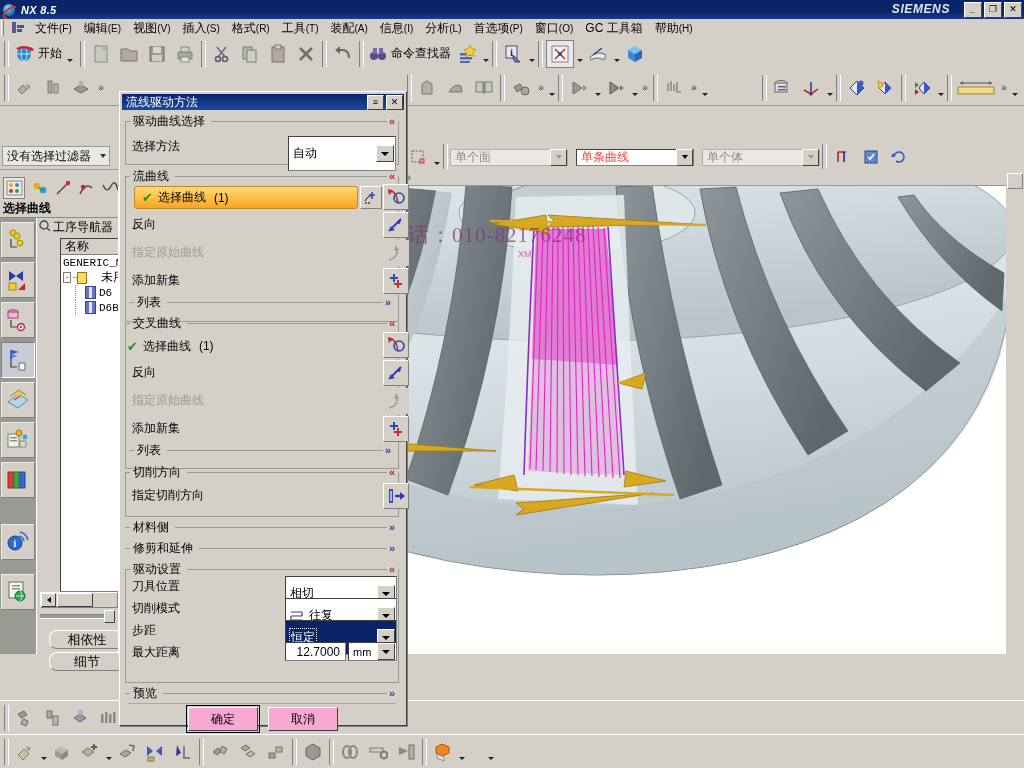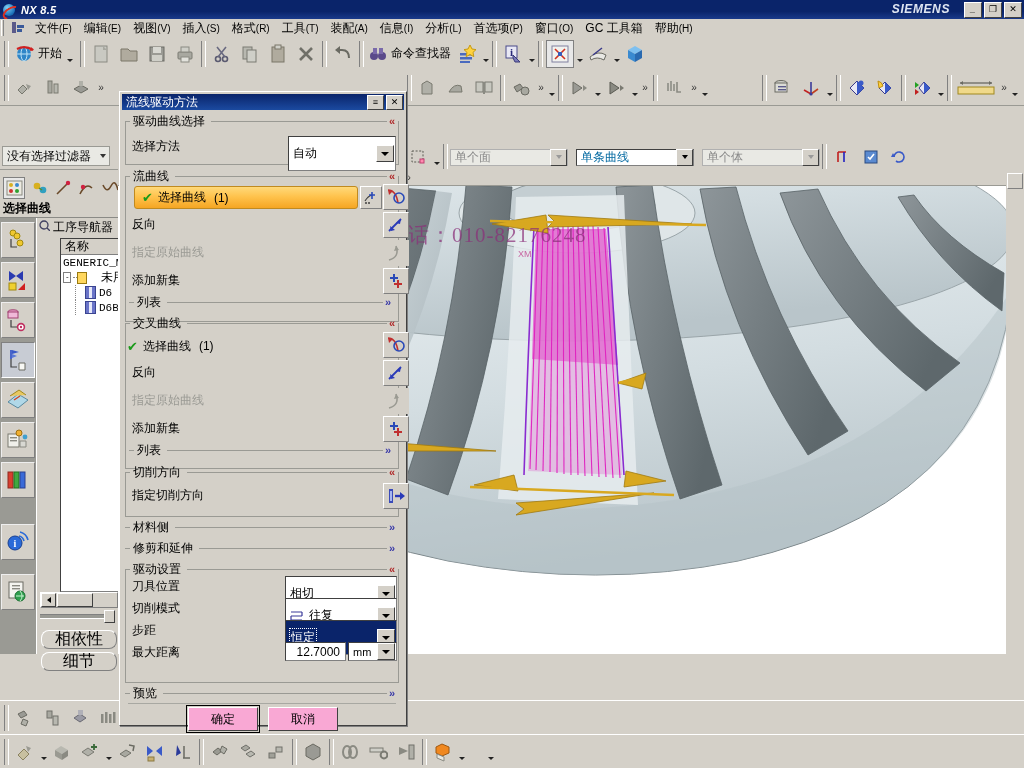--- a/index.html
+++ b/index.html
@@ -94,21 +94,21 @@
   .ic{width:20px;height:20px;position:relative;display:inline-block;}
 
   
   .selbar{
     position:absolute;left:0;top:145px;width:1024px;height:24px;
     background:#d4d0c8;border-bottom:1px solid #9a9a94;display:flex;align-items:center;
   }
   .combo{
     height:17px;background:#fff;border:1px solid #808080;
     border-top-color:#404040;border-left-color:#404040;
-    display:flex;align-items:center;font-size:12px;color:#0369a1;padding-left:4px;
+    display:flex;align-items:center;font-size:12px;color:#ef4444;padding-left:4px;
     box-sizing:border-box;
   }
   .combo.dim{background:#e9e9e4;color:#8a8a8a;border-color:#b0b0b0;}
   .combo .cb-arrow{
     margin-left:auto;width:15px;height:15px;background:#d4d0c8;
     border:1px solid #fff;border-right-color:#404040;border-bottom-color:#404040;
     display:flex;align-items:center;justify-content:center;
   }
   .combo .cb-arrow::after{content:"";border-left:3px solid transparent;border-right:3px solid transparent;border-top:4px solid #000;}
   .combo.dim .cb-arrow::after{border-top-color:#9a9a9a;}
@@ -183,23 +183,23 @@
   }
   .sbleft{width:13px;height:12px;background:#d4d0c8;border:1px solid #fff;border-right-color:#404040;border-bottom-color:#404040;display:flex;align-items:center;justify-content:center;}
   .sbleft::after{content:"";border-top:3px solid transparent;border-bottom:3px solid transparent;border-right:4px solid #000;}
   .sbthumb{width:34px;height:12px;background:#d4d0c8;border:1px solid #fff;border-right-color:#404040;border-bottom-color:#404040;margin-left:1px;}
   .navslider{
     position:absolute;left:3px;top:392px;width:76px;height:12px;display:flex;align-items:center;
   }
   .navslider .track{width:66px;height:3px;background:#9a9a94;border-top:1px solid #808080;border-bottom:1px solid #fff;}
   .navslider .knob{width:9px;height:11px;background:#d4d0c8;border:1px solid #fff;border-right-color:#404040;border-bottom-color:#404040;margin-left:-2px;}
   .navbtn{
-    position:absolute;left:4px;width:74px;height:17px;
+    position:absolute;left:12px;width:74px;height:17px;
     background:#d4d0c8;border:1px solid #fff;border-right-color:#808080;border-bottom-color:#808080;
-    border-radius:8px;font-size:16px;display:flex;align-items:center;justify-content:center;cursor:default;
+    border-radius:8px;font-size:13px;display:flex;align-items:center;justify-content:center;cursor:default;
   }
 
   
   .gfx{
     position:absolute;left:118px;top:169px;width:906px;height:485px;
     background:#ffffff;overflow:hidden;
   }
   .watermark{
     position:absolute;left:48px;top:52px;width:860px;
     font-size:21px;color:#8b2f7a;opacity:.72;white-space:nowrap;

